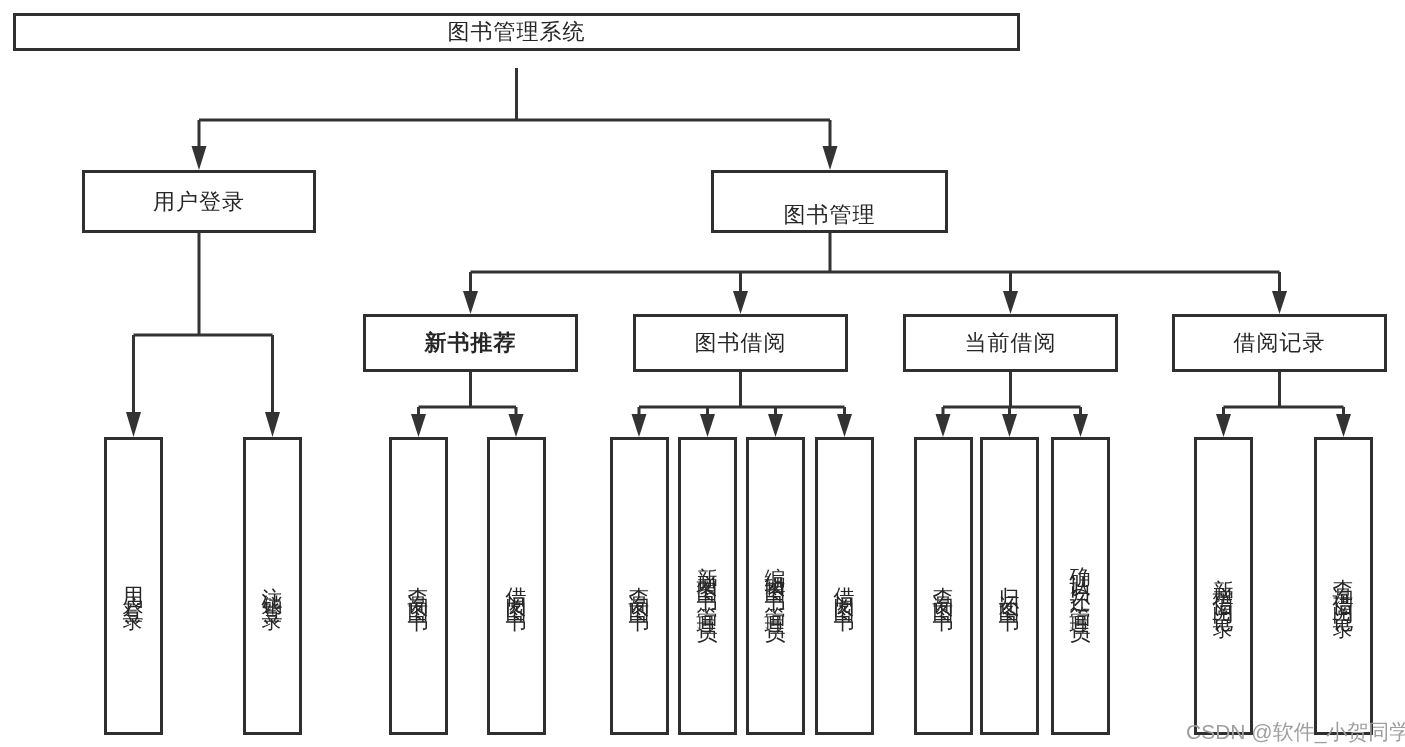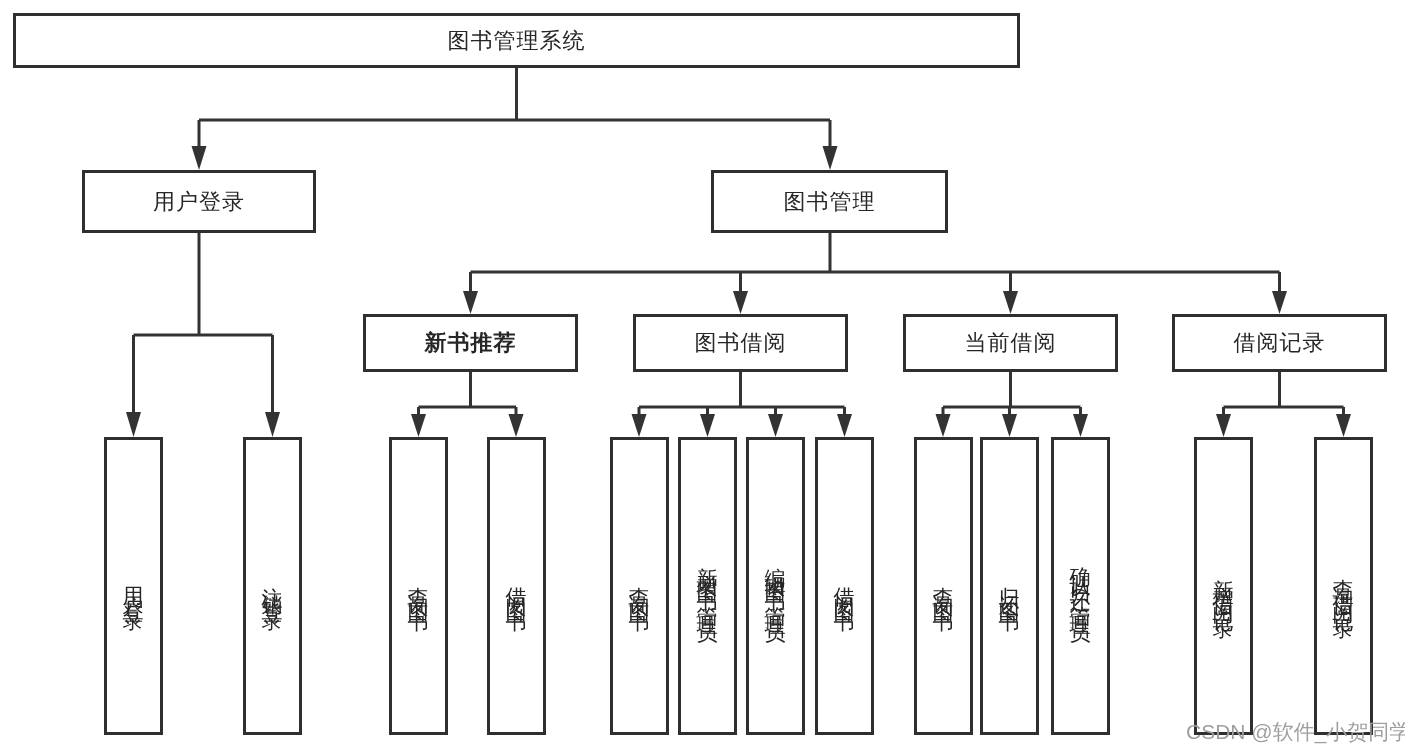--- a/index.html
+++ b/index.html
@@ -56,23 +56,23 @@
     height:298px;
   }
   .box.v .label{
     writing-mode:vertical-rl;
     text-orientation:mixed;
     font-size:21px;
     letter-spacing:8px;
     line-height:1;
   }
   
-  .b-root   {left:13px;  top:13px;  width:1007px; height:55px;}
+  .b-root   {left:13px;  top:13px;  width:1007px; height:38px;}
   .b-login  {left:82px;  top:170px; width:234px;  height:63px;}
-  .b-mgmt   {left:711px; top:170px; width:237px;  height:63px;}
+  .b-mgmt   {left:711px; top:170px; width:237px;  height:63px;align-items:flex-end;}
   .b-rec    {left:363px; top:314px; width:215px;  height:58px;font-weight:bold;}
   .b-borrow {left:633px; top:314px; width:215px;  height:58px;}
   .b-current{left:903px; top:314px; width:215px;  height:58px;}
   .b-records{left:1172px;top:314px; width:215px;  height:58px;}
   .b-l1 {left:104px;}
   .b-l2 {left:243px;}
   .b-n1 {left:389px;}
   .b-n2 {left:487px;}
   .b-bb1{left:610px;}
   .b-bb2{left:678px;}

